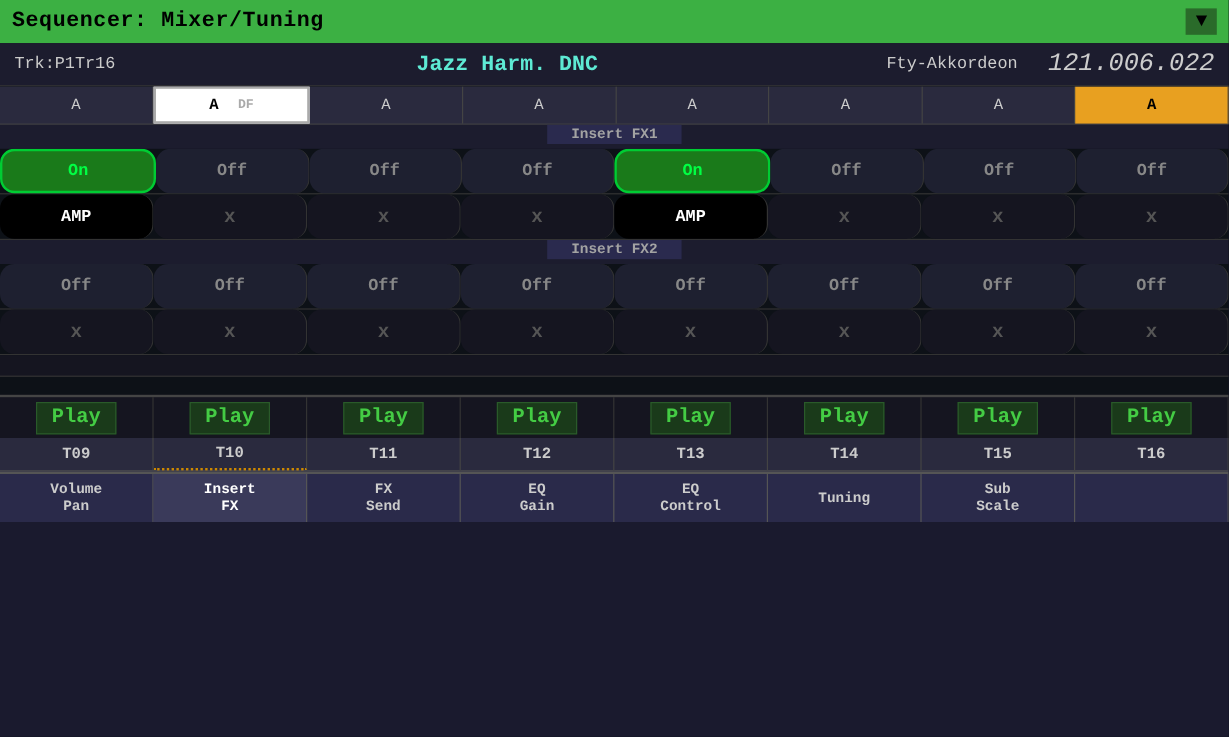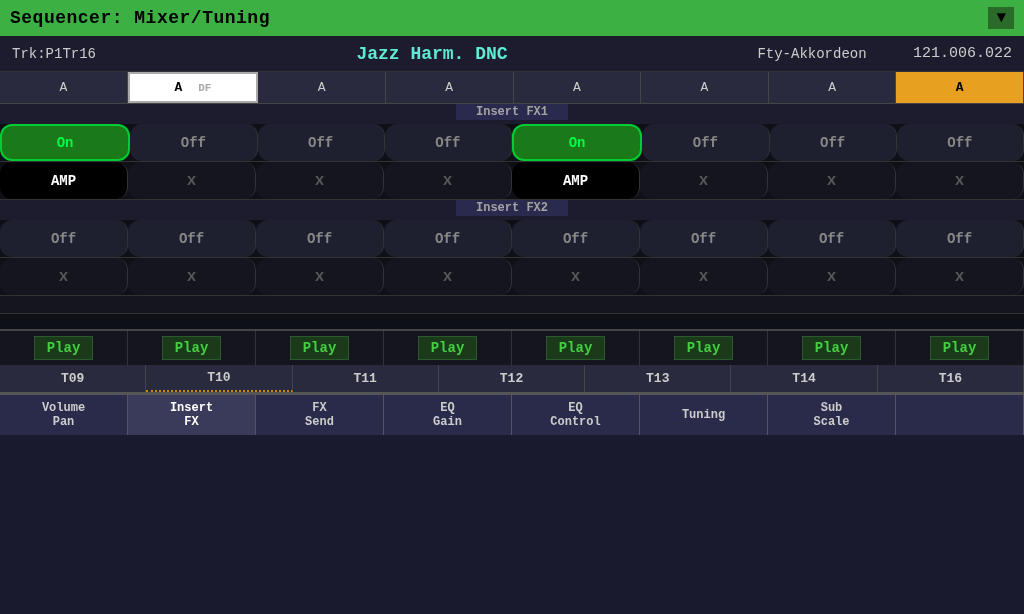--- a/index.html
+++ b/index.html
@@ -67,22 +67,23 @@
     }
     .info-preset {
       min-width: 160px;
       text-align: center;
       font-size: 14px;
       color: #ccc;
     }
     .info-number {
       min-width: 120px;
       text-align: right;
-      font-size: 15px;
+      font-size: 21px;
       color: #ccc;
+      font-style: italic;
     }
 
     
     .col-headers {
       display: flex;
       height: 32px;
       background: #2a2a3e;
       border-bottom: 1px solid #444;
     }
     .col-header {
@@ -190,21 +191,21 @@
       flex: 1;
       display: flex;
       align-items: center;
       justify-content: center;
       border-right: 1px solid #333;
     }
     .play-btn {
       background: #1a3a1a;
       color: #44cc44;
       border: 1px solid #2a5a2a;
-      font-size: 14px;
+      font-size: 17px;
       font-weight: bold;
       padding: 3px 12px;
       cursor: pointer;
       font-family: 'Courier New', monospace;
     }
 
     
     .track-row {
       display: flex;
       height: 28px;
@@ -463,20 +464,23 @@
       <div class="track-cell">
         <span>T12</span>
       </div>
       <div class="track-cell">
         <span>T13</span>
       </div>
       <div class="track-cell">
         <span>T14</span>
       </div>
       <div class="track-cell">
+        <span>T15</span>
+      </div>
+      <div class="track-cell">
         <span>T16</span>
       </div>
     </div>
 
     <div class="bottom-nav">
       <div class="nav-cell">
         <span>Volume<br>Pan</span>
       </div>
       <div class="nav-cell active">
         <span>Insert<br>FX</span>

